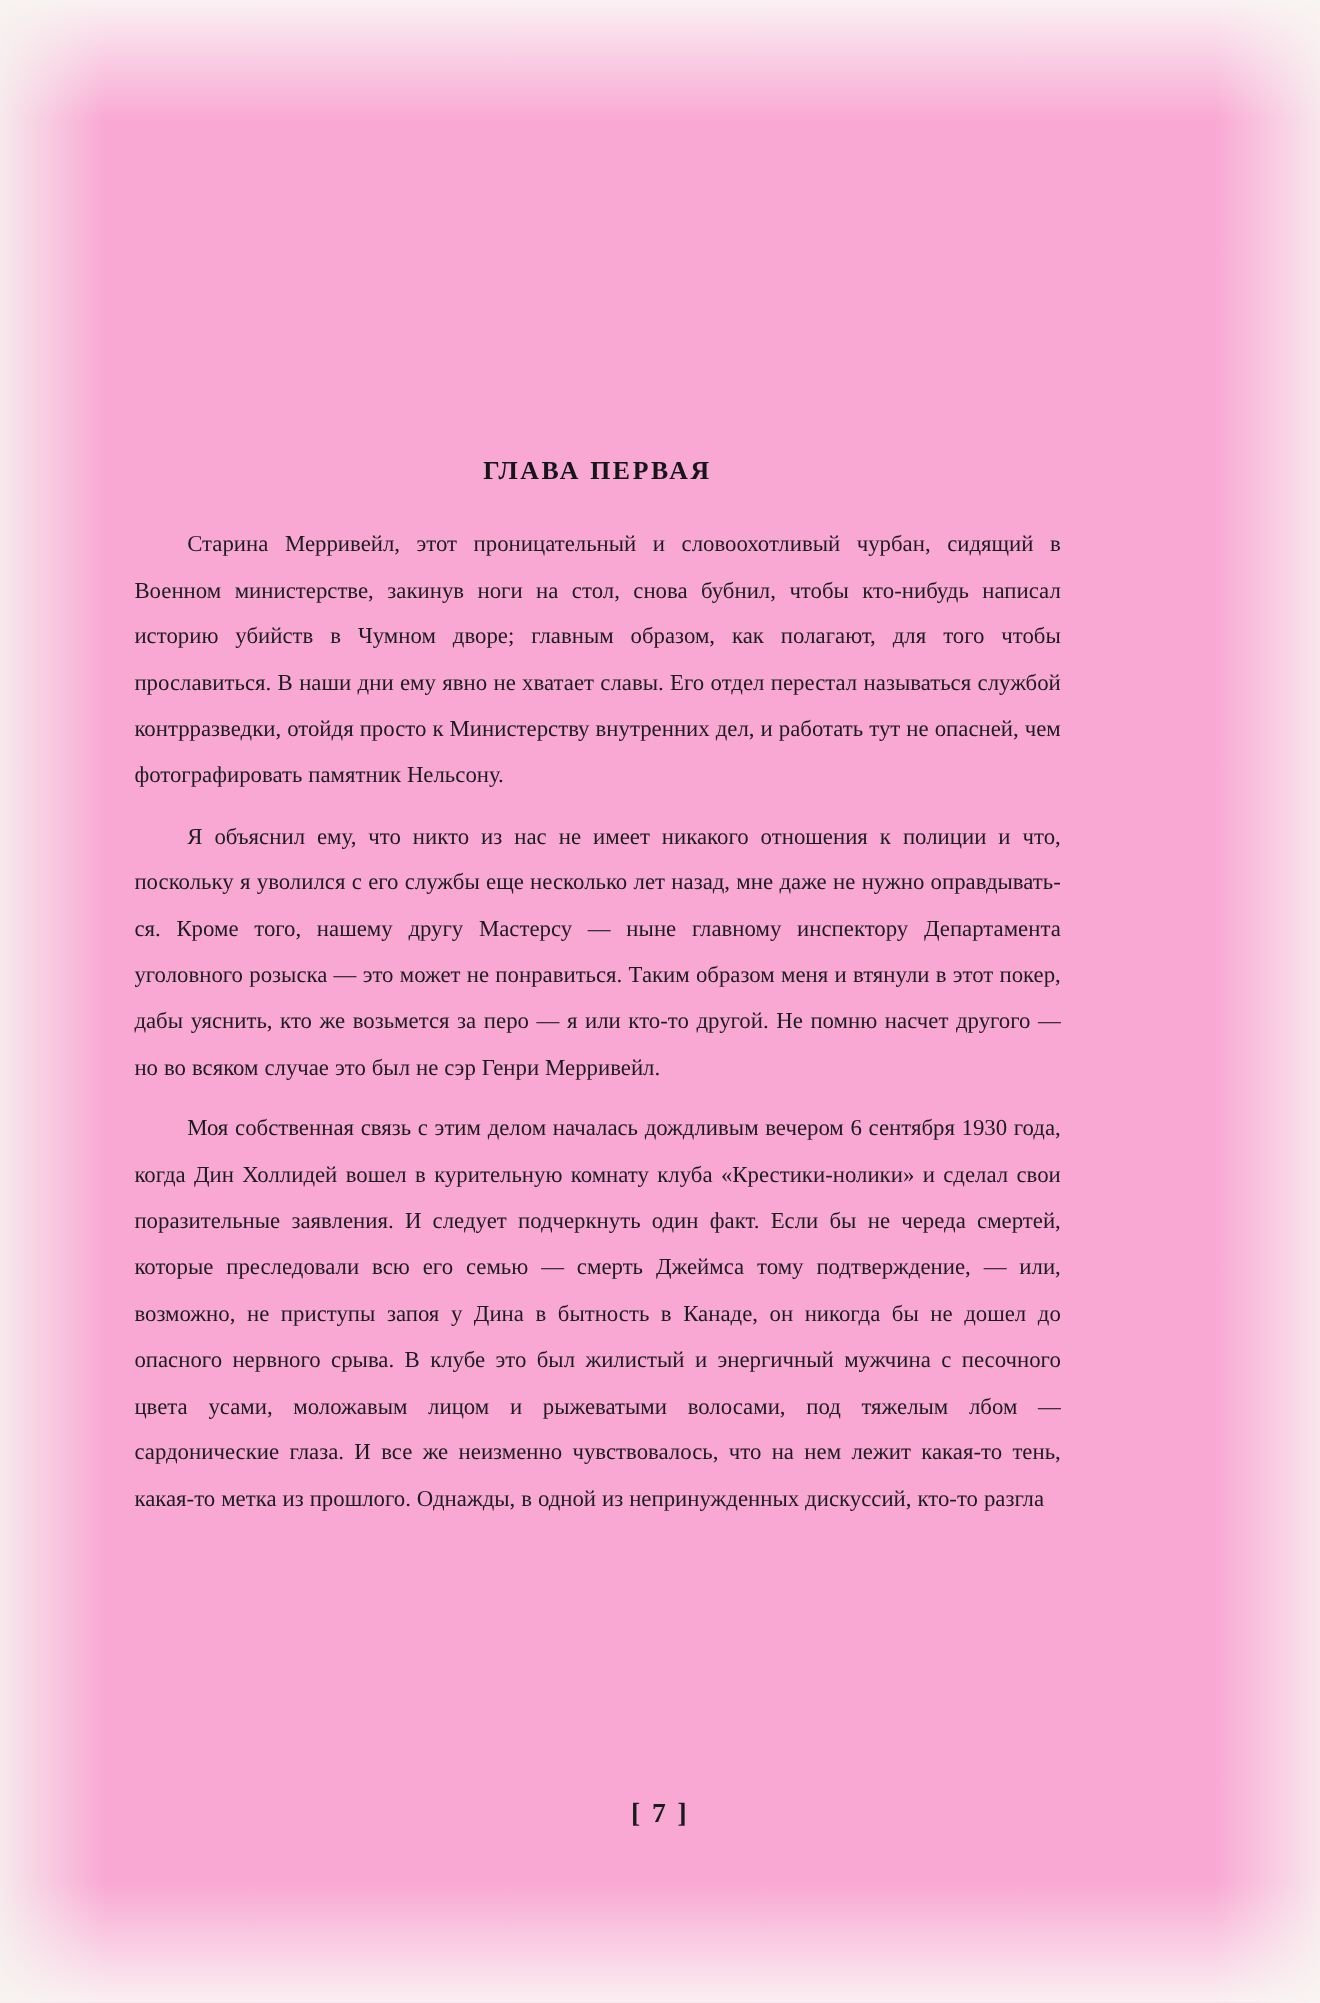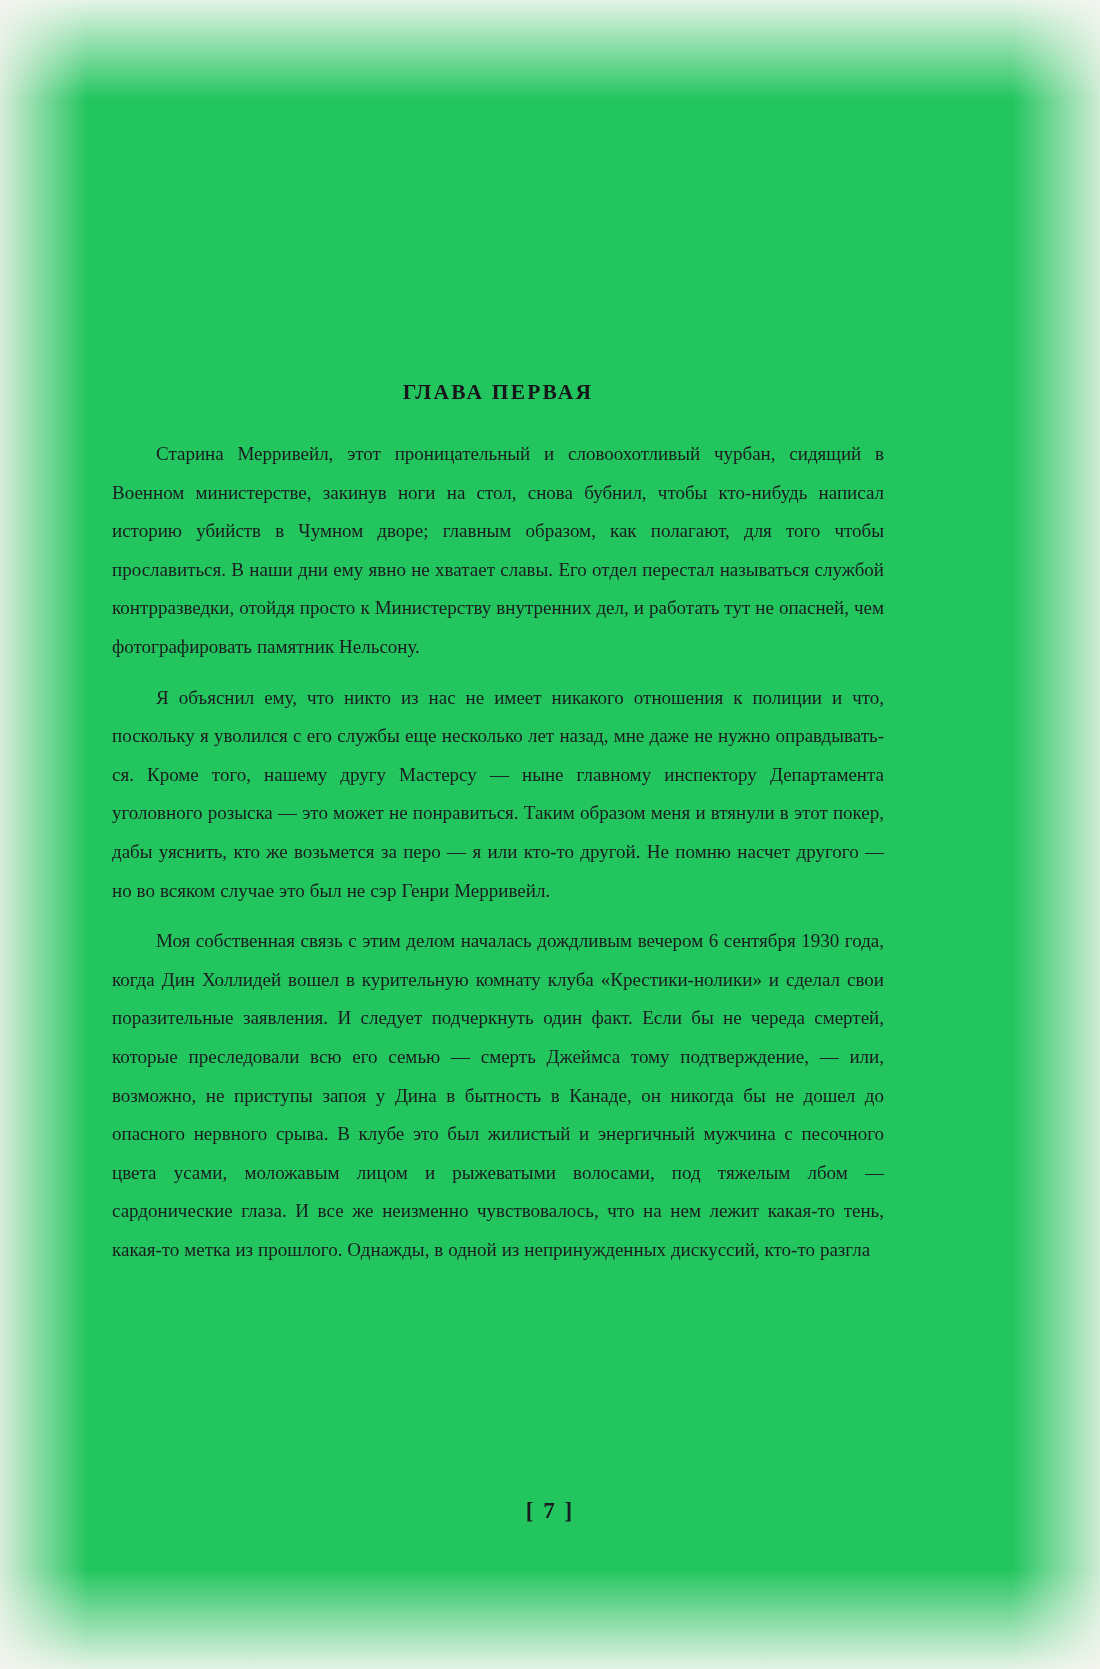--- a/index.html
+++ b/index.html
@@ -14,21 +14,21 @@
     font-family: "Liberation Serif", "DejaVu Serif", serif;
     color: #1a1a1a;
     overflow: hidden;
   }
 
   
   .page-sheet {
     position: relative;
     width: 1100px;
     height: 1669px;
-    background: #22c55e;
+    background: #f9a8d4;
     box-sizing: border-box;
   }
 
   
   .paper-tone {
     position: absolute;
     inset: 0;
     background:
       linear-gradient(90deg, rgba(246,244,240,0.85) 0%, rgba(255,255,255,0) 8%,
                       rgba(255,255,255,0) 92%, rgba(248,246,242,0.8) 100%),

